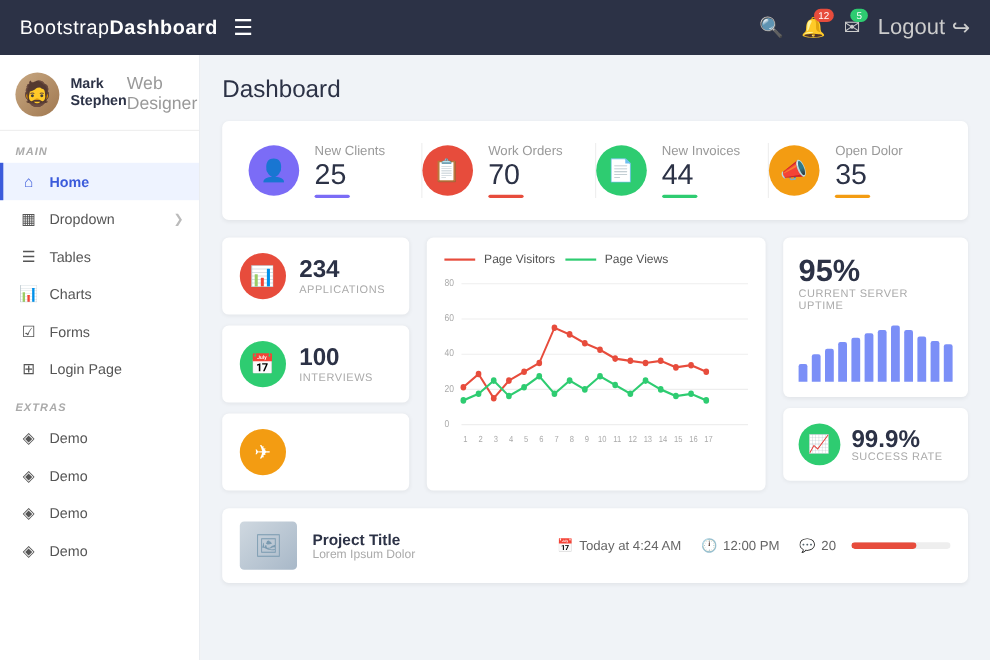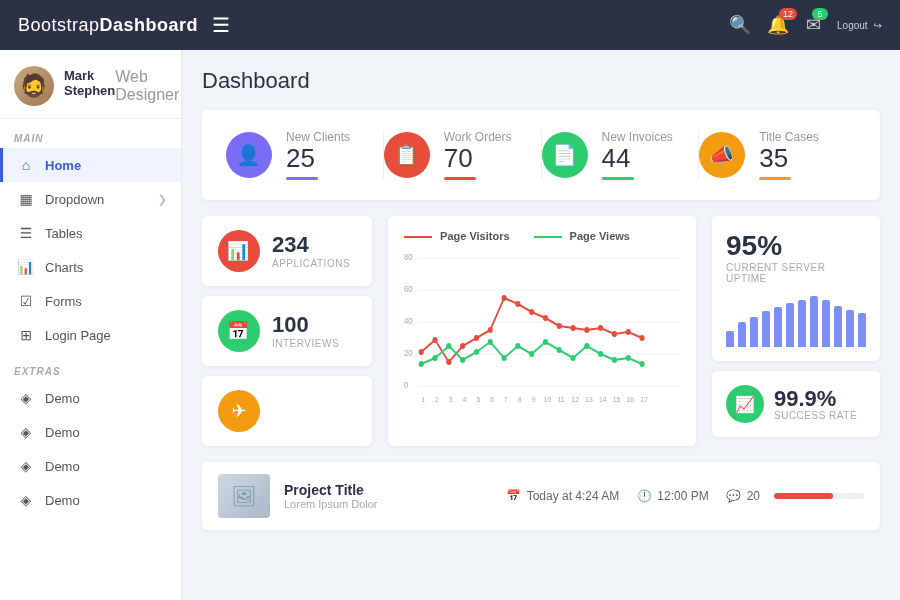--- a/index.html
+++ b/index.html
@@ -28,21 +28,21 @@
       color: #fff;
       font-size: 9px;
       border-radius: 8px;
       padding: 1px 4px;
       min-width: 16px;
       text-align: center;
     }
     .badge-green { background: #2ecc71; }
     .logout-btn {
       display: flex; align-items: center; gap: 6px;
-      color: #ccc; cursor: pointer; font-size: 10px;
+      color: #ccc; cursor: pointer; font-size: 20px;
     }
 
     
     .layout { display: flex; flex: 1; overflow: hidden; }
 
     
     .sidebar {
       width: 182px;
       background: #fff;
       flex-shrink: 0;
@@ -161,21 +161,21 @@
     
     .chart-card {
       flex: 1;
       background: #fff;
       border-radius: 6px;
       padding: 14px 16px;
       box-shadow: 0 1px 4px rgba(0,0,0,0.06);
       display: flex; flex-direction: column;
     }
     .chart-legend {
-      display: flex; gap: 24px; margin-bottom: 8px; font-size: 11px; color: #555; font-weight: bold;
+      display: flex; gap: 9px; margin-bottom: 8px; font-size: 11px; color: #555;
     }
     .legend-dot { display: inline-block; width: 28px; height: 2px; margin-right: 5px; vertical-align: middle; }
 
     
     .right-col {
       width: 168px;
       flex-shrink: 0;
       display: flex; flex-direction: column; gap: 10px;
     }
     .uptime-card {
@@ -343,21 +343,21 @@
           <span class="stat-label">New Invoices</span>
           <span class="stat-value">44</span>
           <div class="stat-line" style="background:#2ecc71;"></div>
         </div>
       </div>
       <div class="stat-divider"></div>
 
       <div class="stat-item">
         <div class="stat-circle" style="background:#f39c12;">📣</div>
         <div class="stat-info">
-          <span class="stat-label">Title Cases</span>
+          <span class="stat-label">Open Dolor</span>
           <span class="stat-value">35</span>
           <div class="stat-line" style="background:#f39c12;"></div>
         </div>
       </div>
     </div>
 
     <div class="middle-row">
 
       <div class="small-cards-col">
         <div class="small-card">

